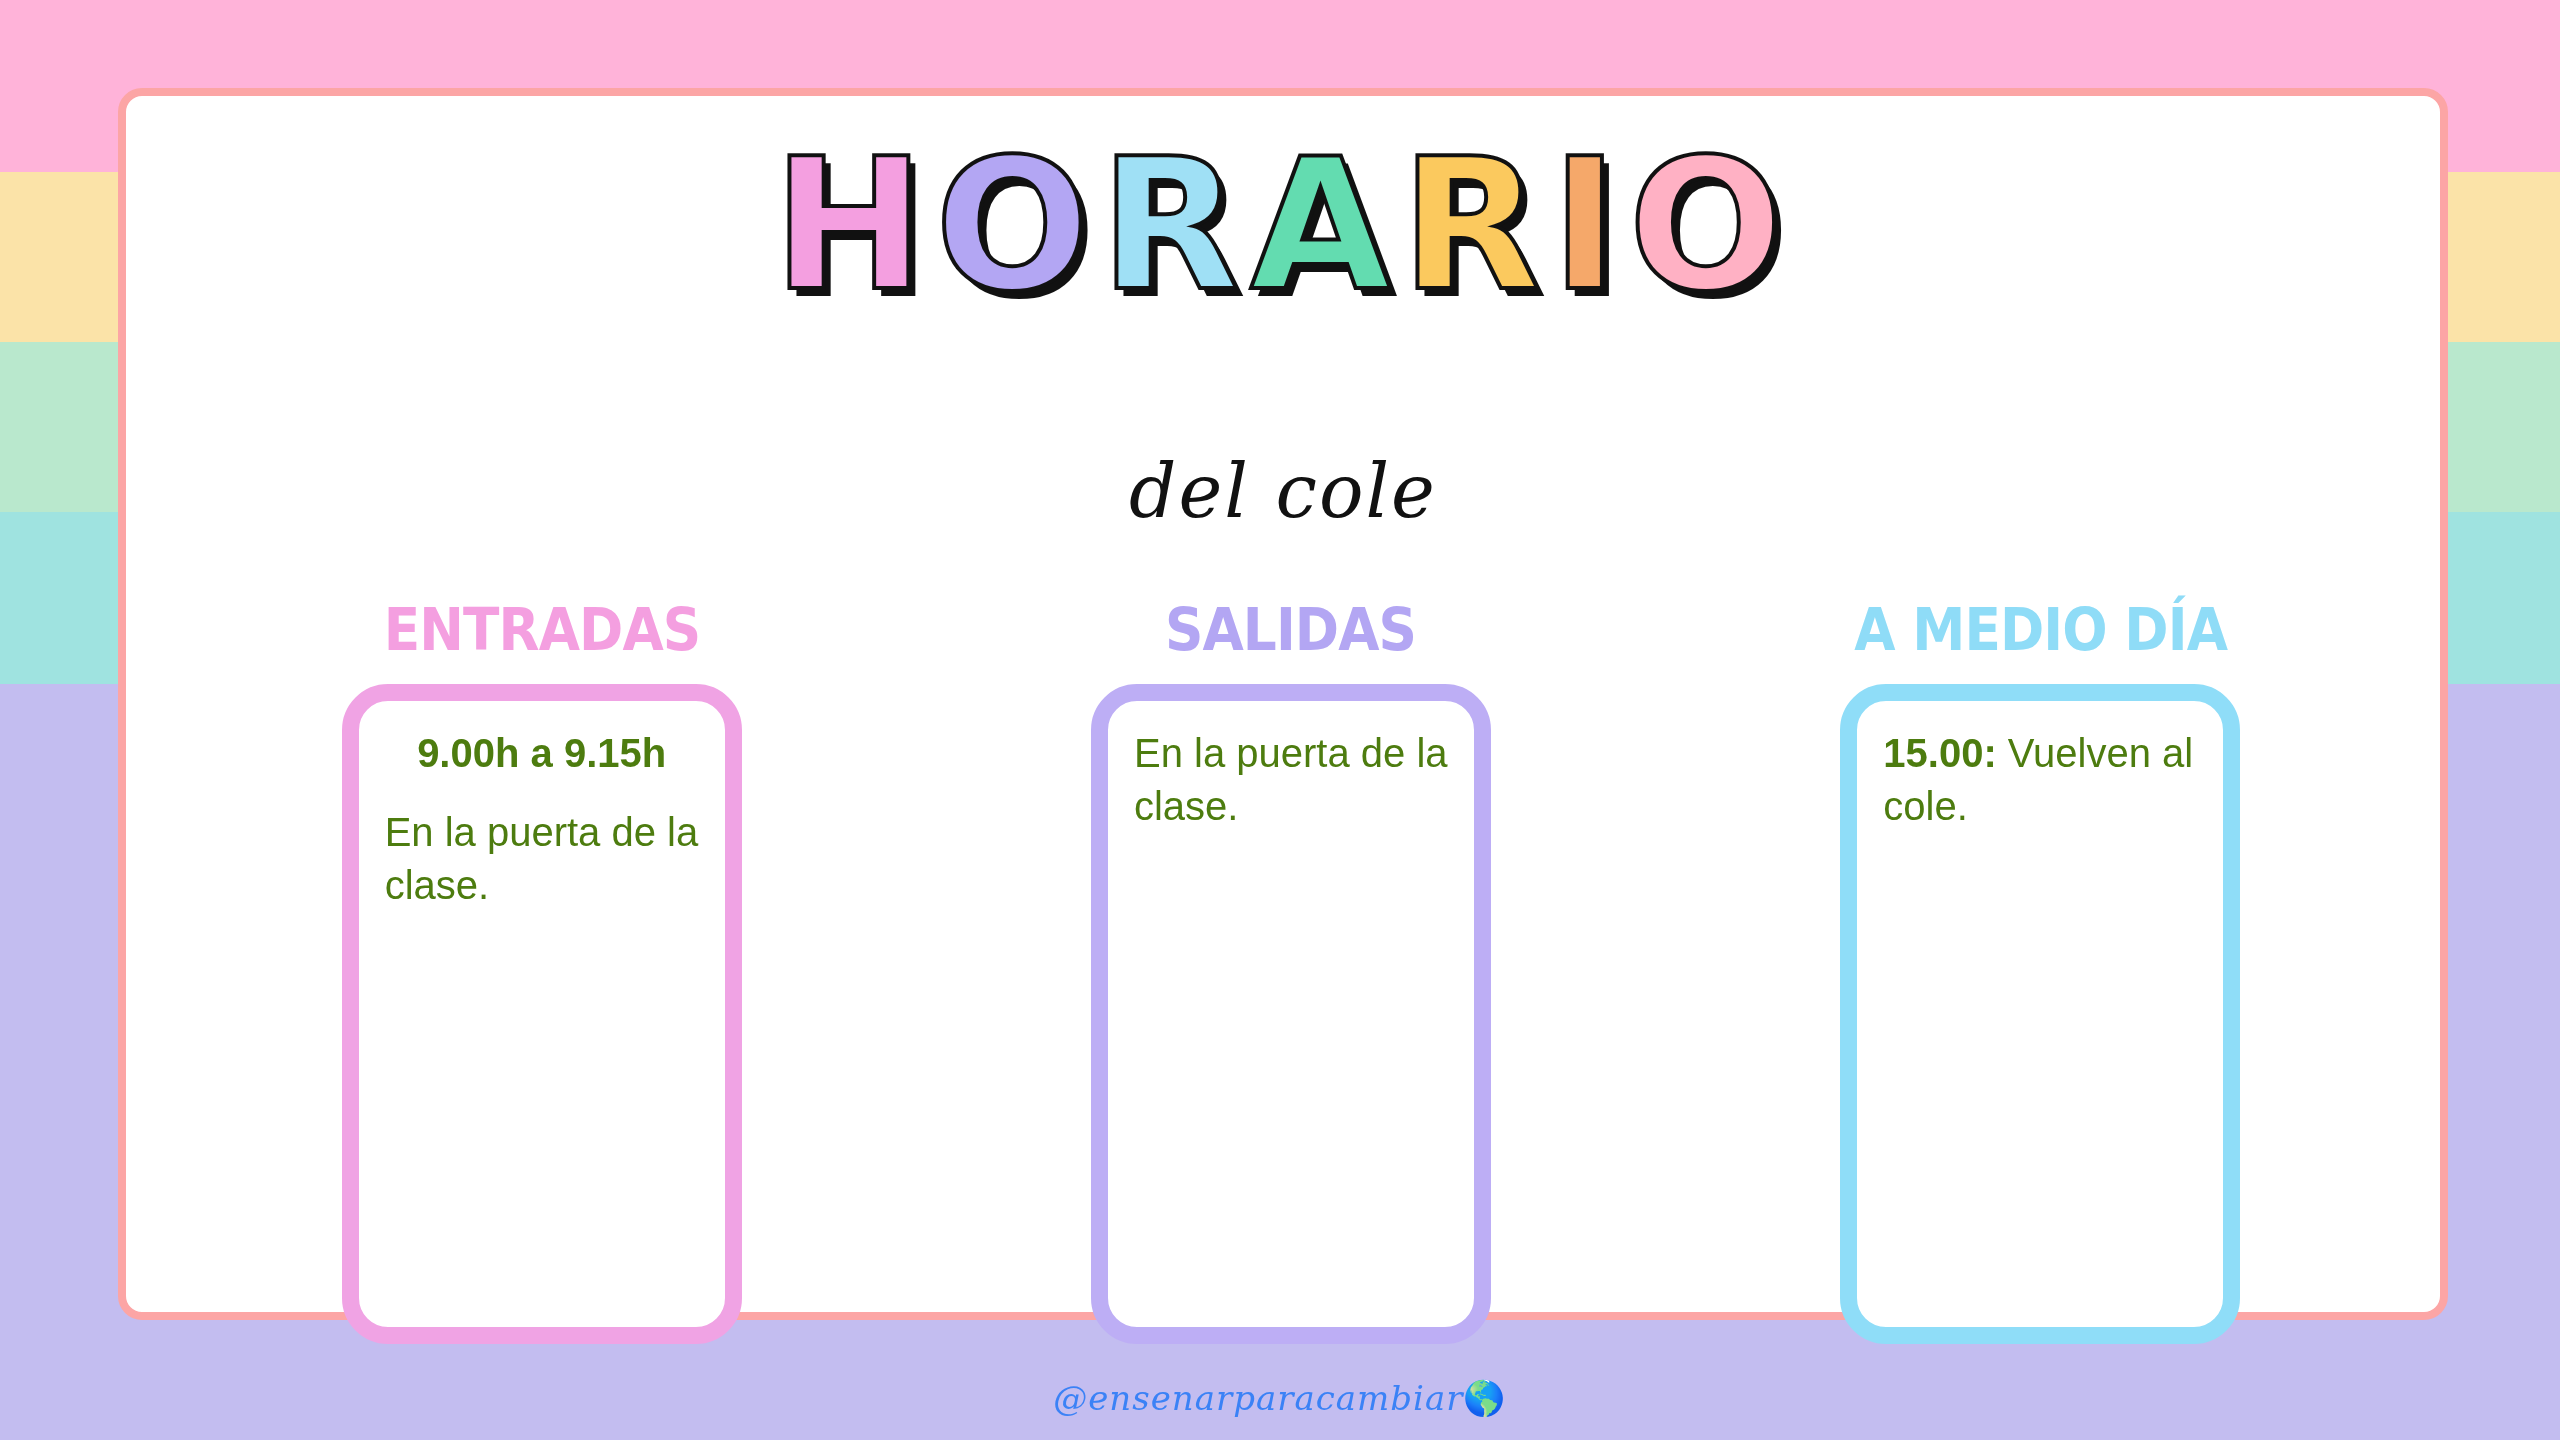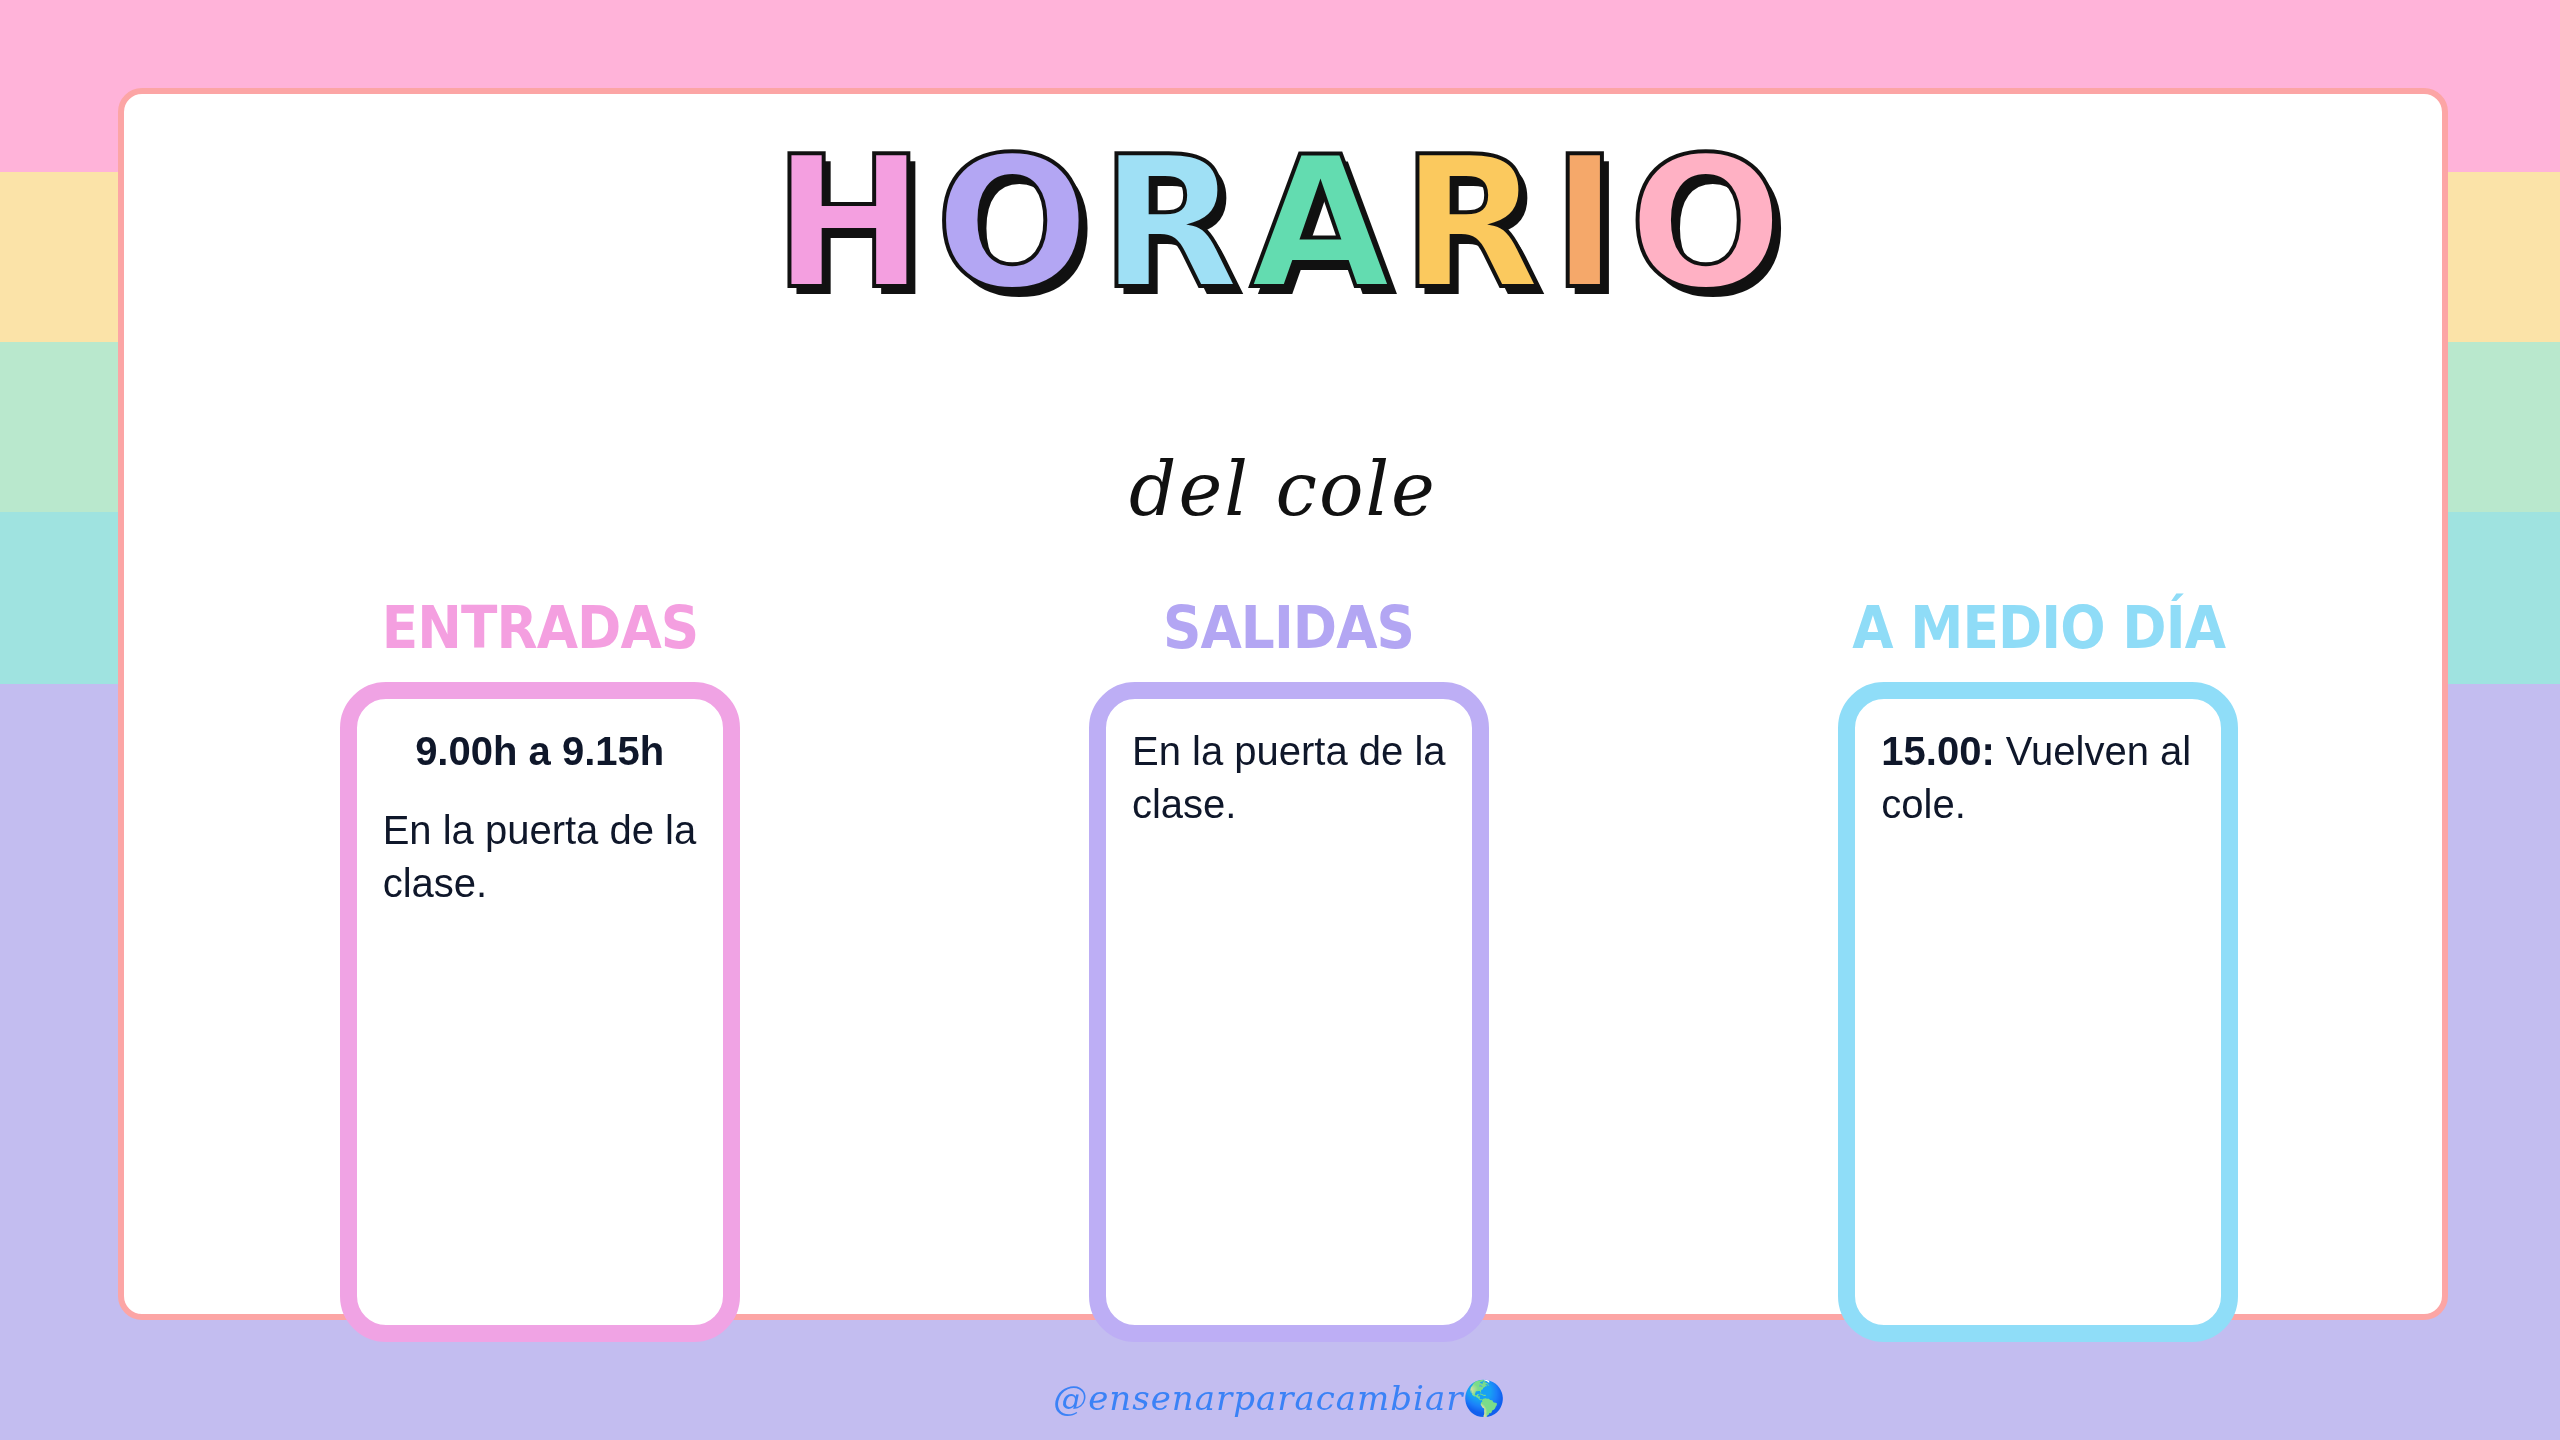--- a/index.html
+++ b/index.html
@@ -23,21 +23,21 @@
   .stripe { width: 100%; }
 
   
   #card {
     position: absolute;
     left: 118px;
     top: 88px;
     width: 2330px;
     height: 1232px;
     background: #ffffff;
-    border: 6px solid #fca5a5;
+    border: 8px solid #fca5a5;
     border-radius: 24px;
     z-index: 2;
   }
 
   
   #title-wrap {
     position: absolute;
     top: 38px;
     left: 0;
     width: 100%;
@@ -108,21 +108,21 @@
   }
   .box-inner {
     display: flex;
     flex-direction: column;
     gap: 26px;
   }
   .line {
     font-family: "Liberation Sans", sans-serif;
     font-size: 40px;
     line-height: 1.32;
-    color: #0f172a;
+    color: #4d7c0f;
   }
   .line.bold-head { font-weight: bold; }
   .line strong { font-weight: bold; }
   .center { text-align: center; }
 
   
 
   
   #footer {
     position: absolute;

